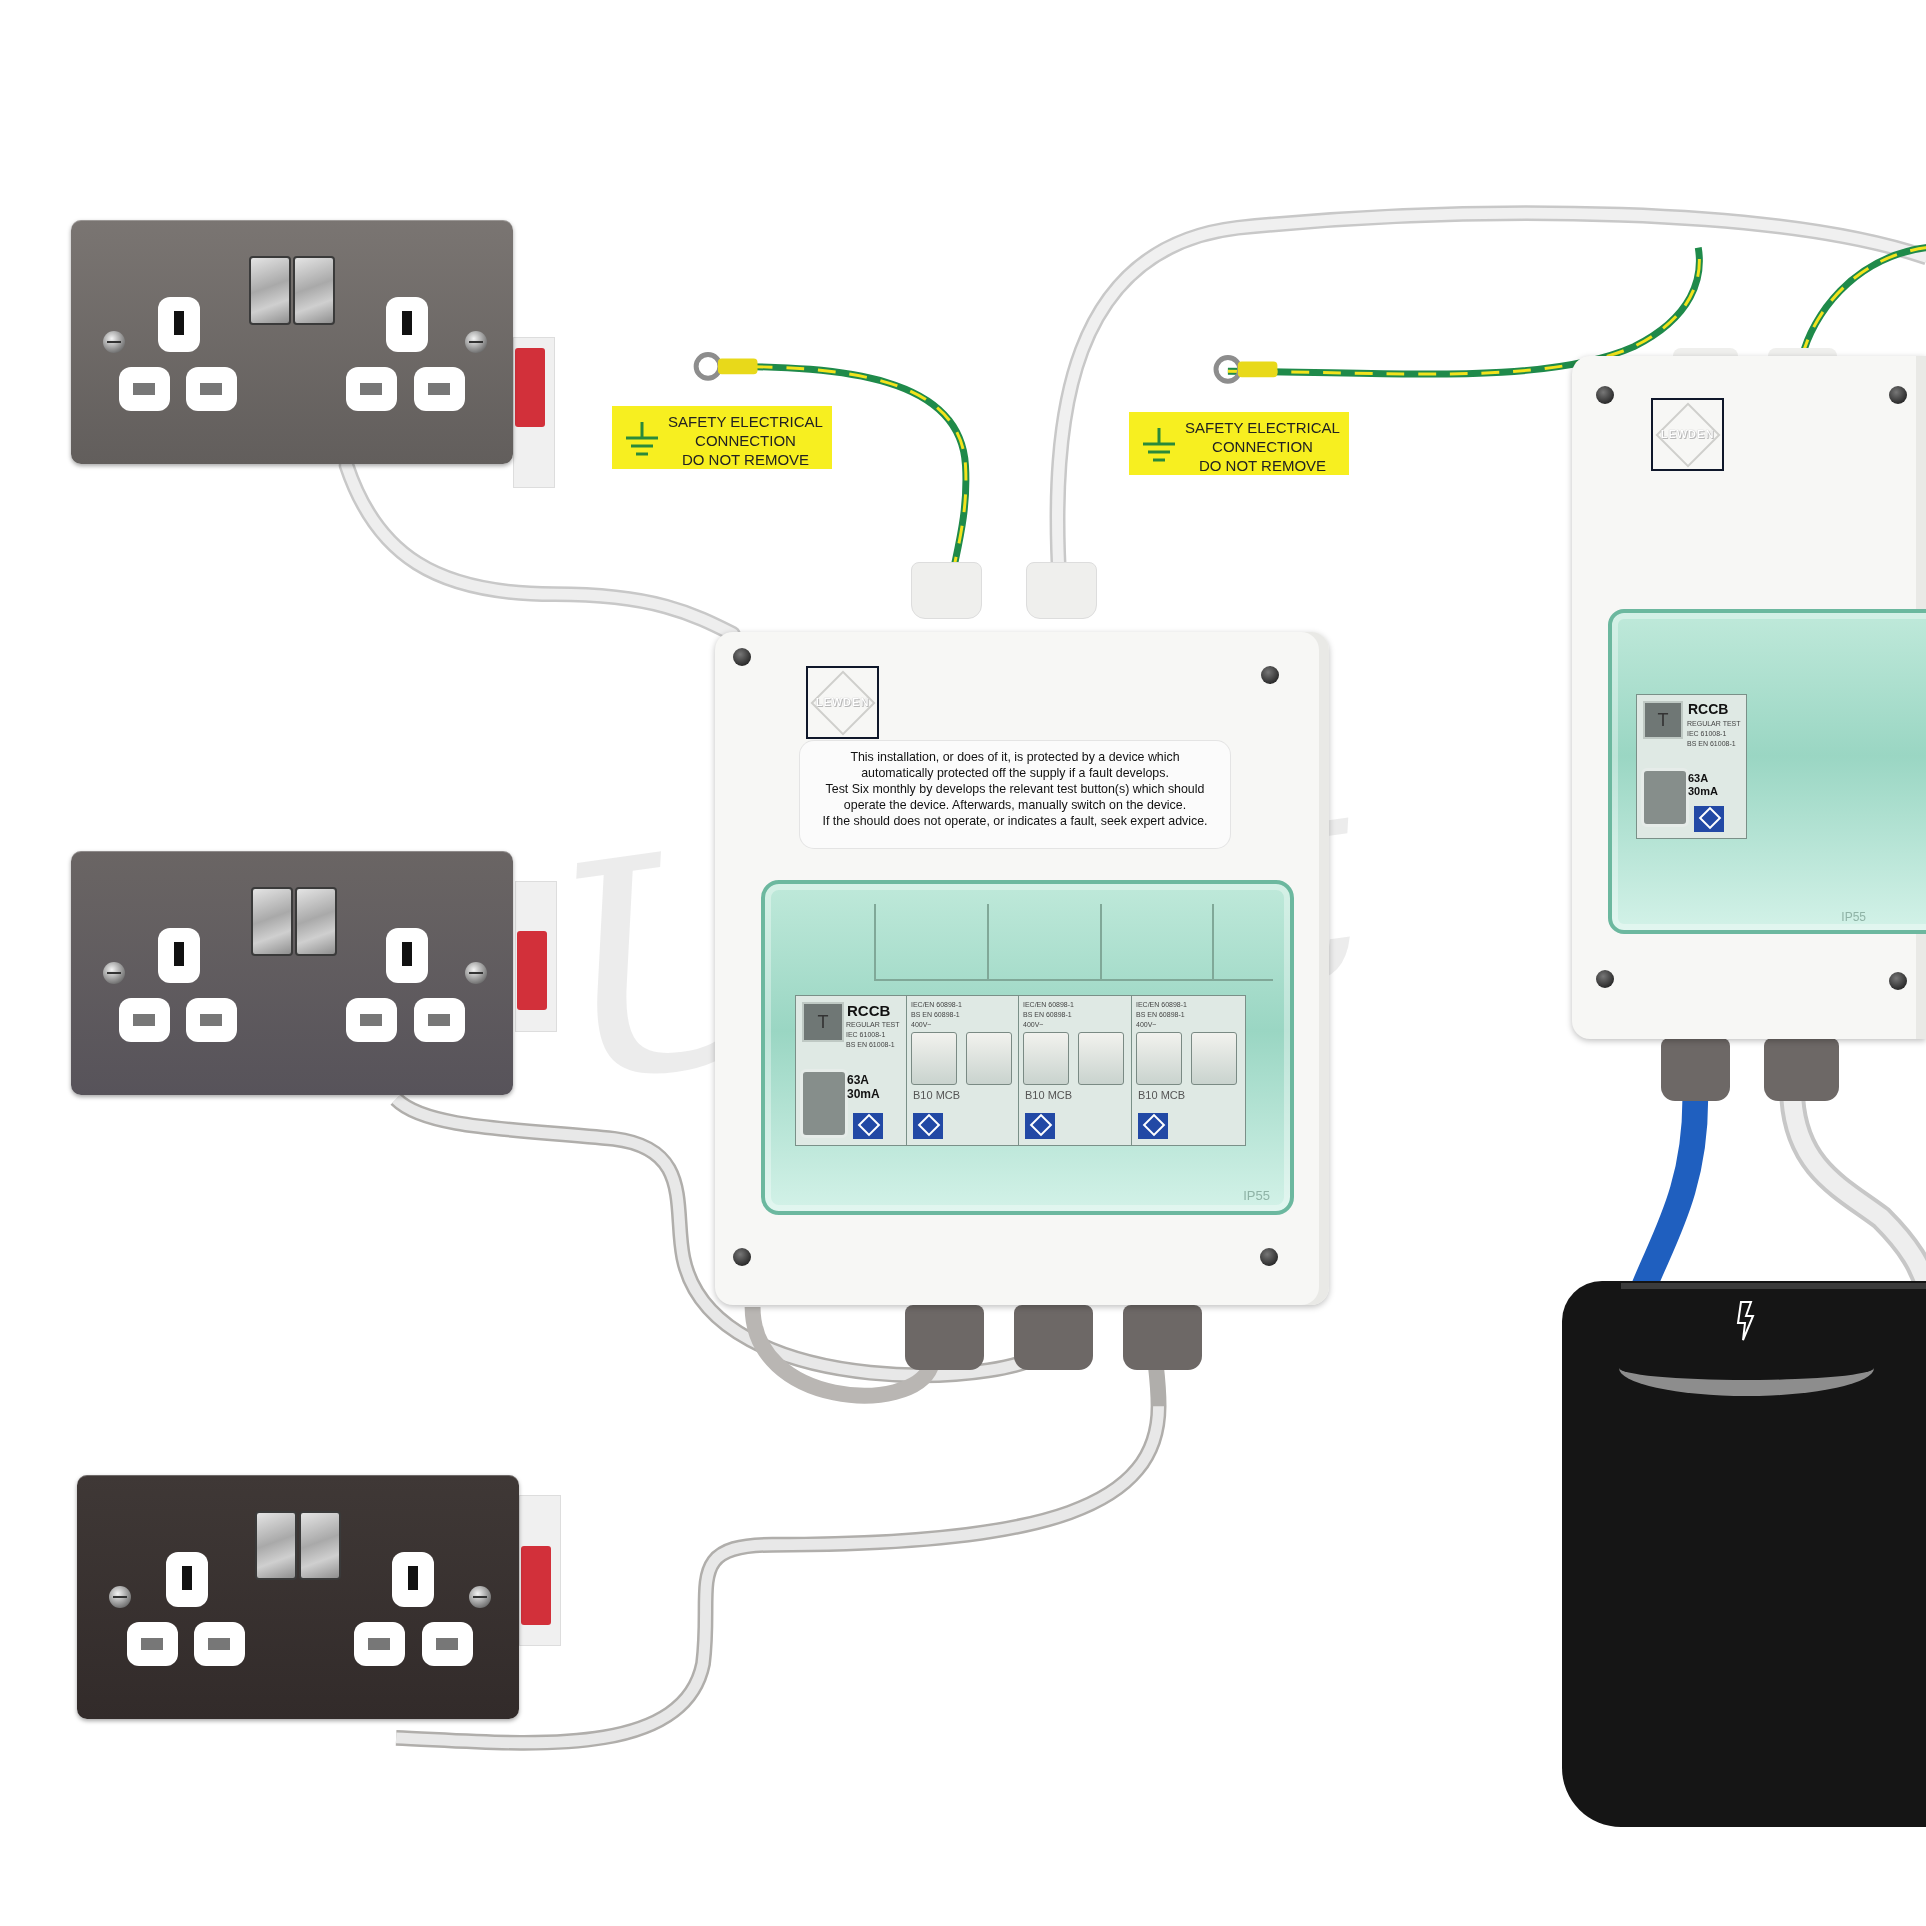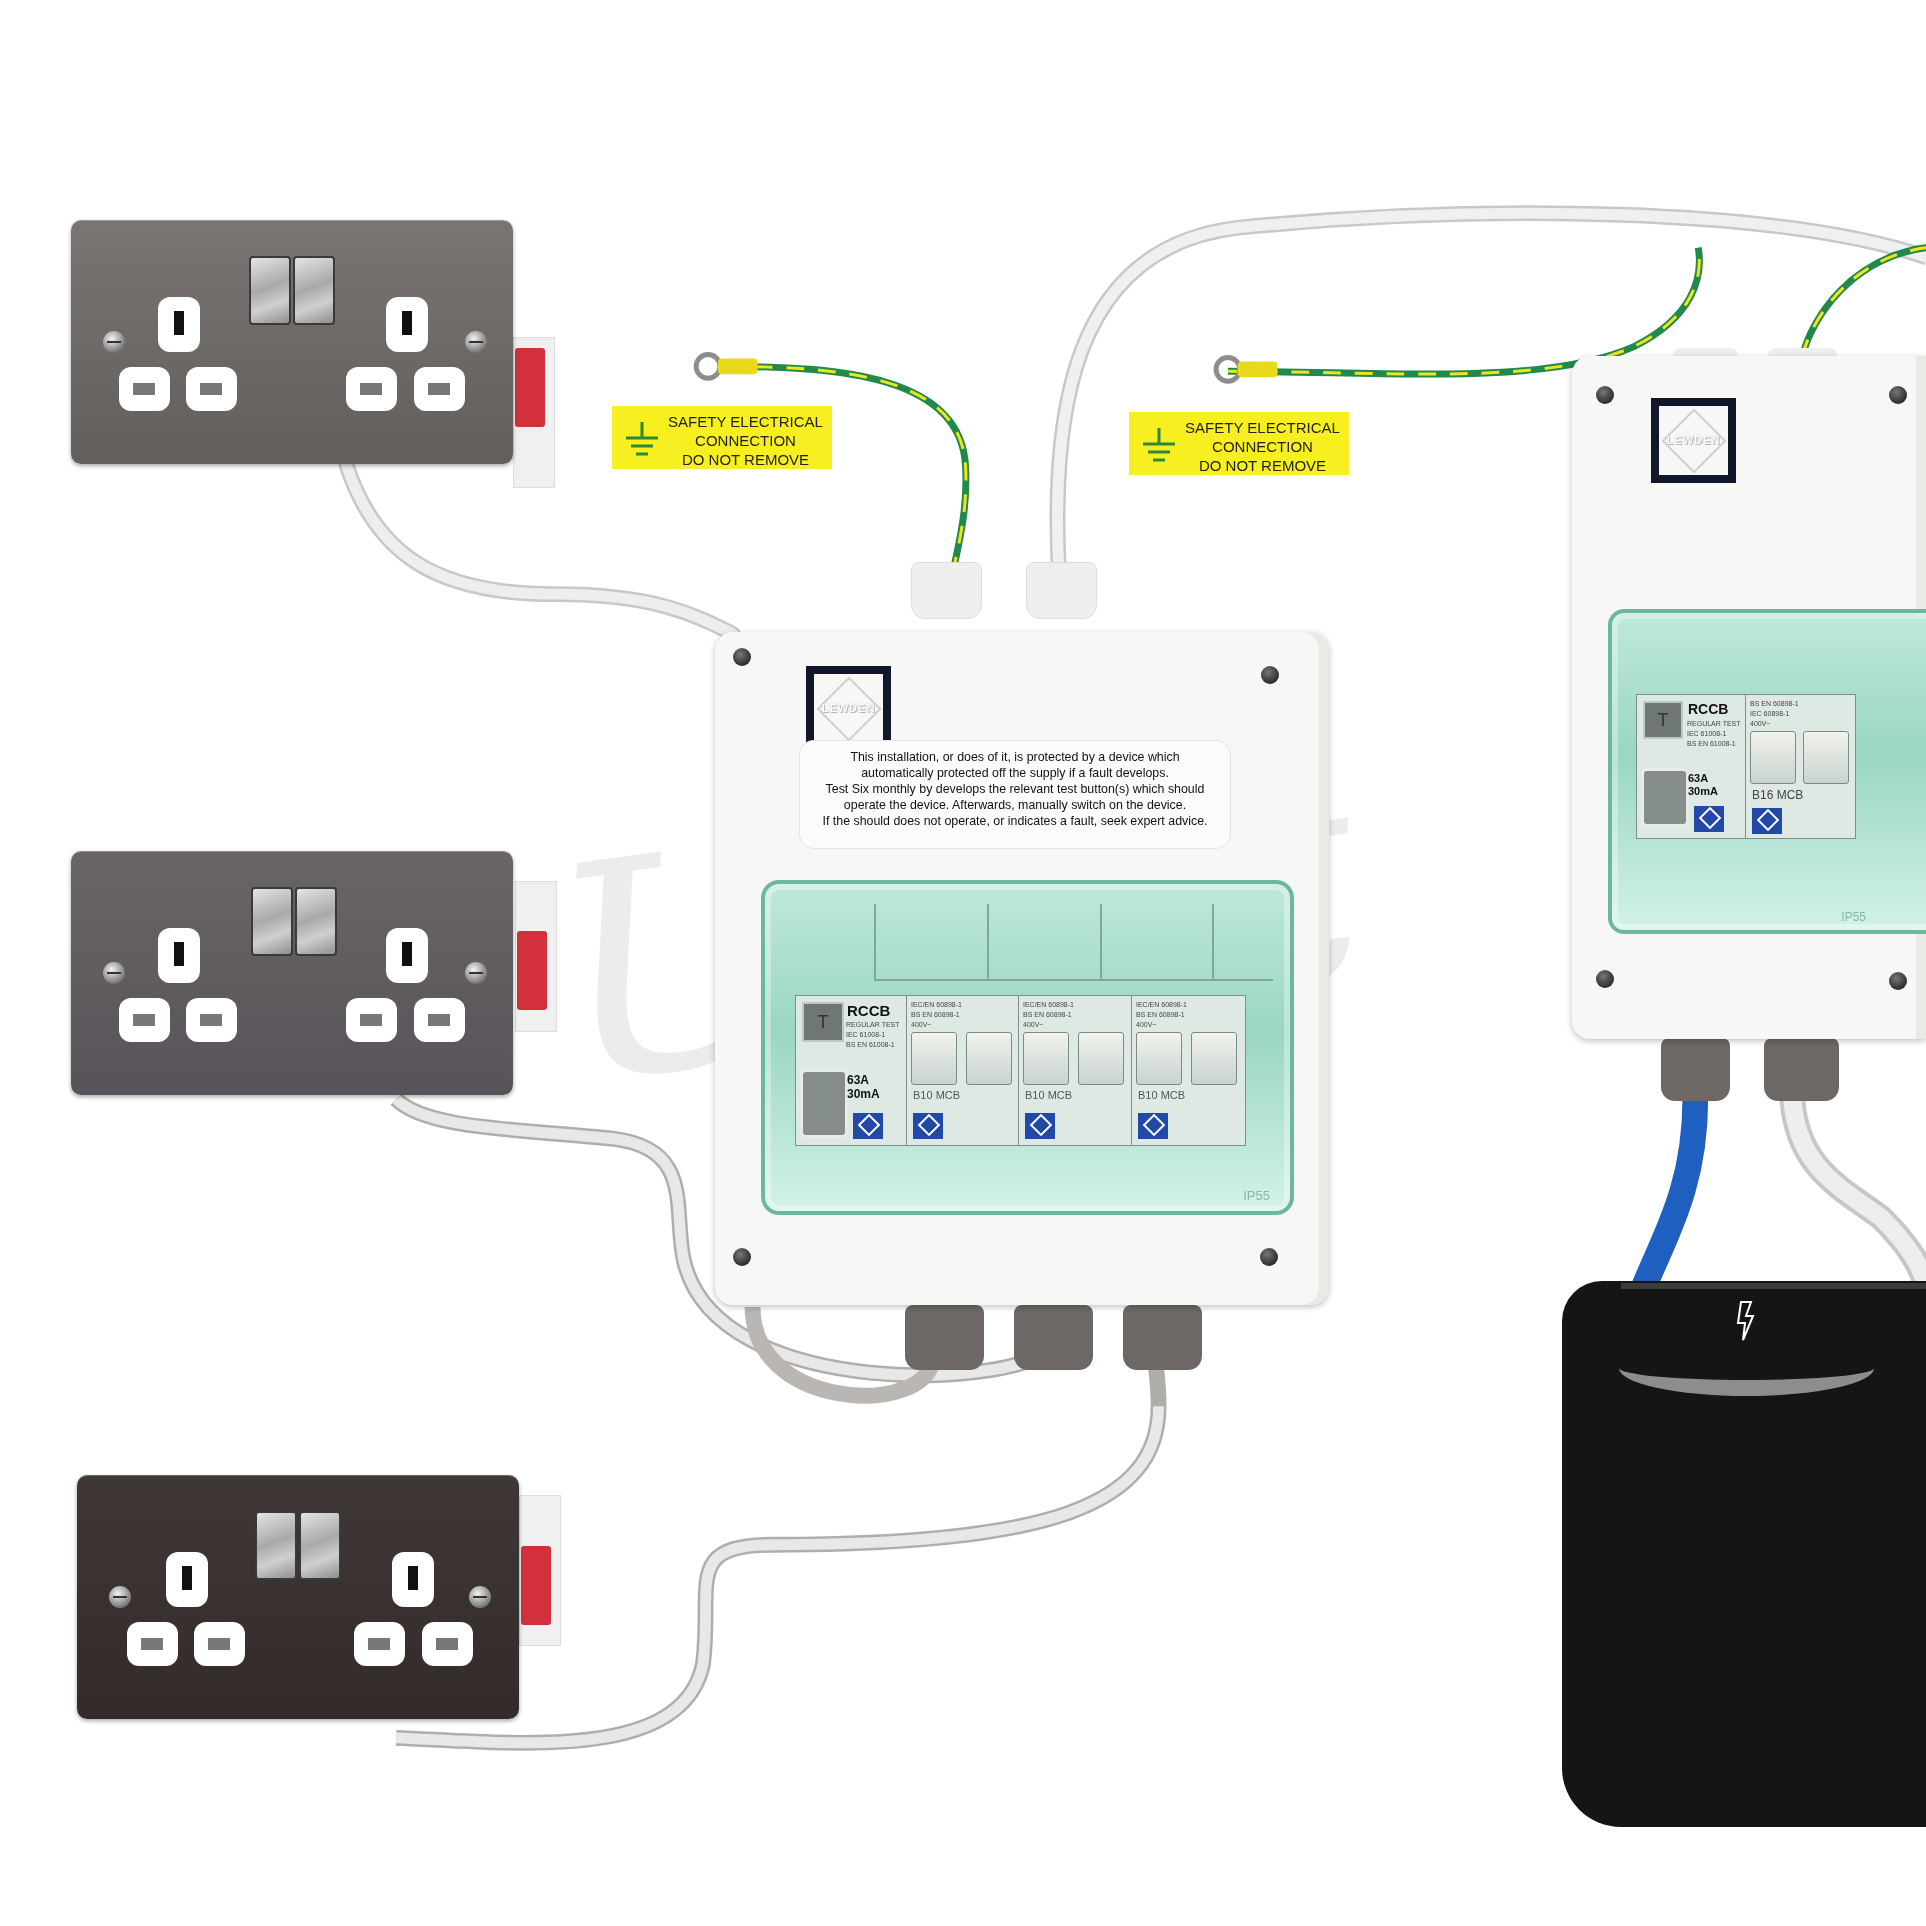--- a/index.html
+++ b/index.html
@@ -27,21 +27,21 @@
   
   .enc { position:absolute; background:#f7f7f5; border-radius:18px; box-shadow:0 2px 6px rgba(0,0,0,.25), inset -10px 0 0 #e9e9e6; }
   .glass { position:absolute; border-radius:18px; background:linear-gradient(180deg,#bfe9da 0%,#9ad6c3 45%,#d3f2e8 100%); border:4px solid #6cb89f; box-shadow:inset 0 0 0 6px rgba(255,255,255,.35); }
   .rail-tab { position:absolute; top:20px; width:111px; height:75px; border-left:2px solid #80a898; border-bottom:2px solid #80a898; }
   .device { position:absolute; background:#dfe9e4; border:1px solid #7a9088; }
   .mcb-toggle { position:absolute; width:44px; height:51px; background:linear-gradient(180deg,#f2f2ee,#c9d3ce); border:1px solid #7a8a84; border-radius:3px; }
   .bluelogo { position:absolute; width:30px; height:26px; background:#2249a5; }
   .bluelogo::after { content:""; position:absolute; left:8px; top:4px; width:12px; height:12px; border:2px solid #fff; transform:rotate(45deg); }
   .screwhole { position:absolute; width:18px; height:18px; border-radius:50%; background:radial-gradient(circle at 40% 35%,#777,#2d2d2d 70%); }
   .gland { position:absolute; border-radius:8px 8px 14px 14px; }
-  .lewden { position:absolute; width:69px; height:69px; border:8px solid #0f172a; }
+  .lewden { position:absolute; width:69px; height:69px; border:2px solid #0f172a; }
   .lewden::before { content:""; position:absolute; left:12px; top:12px; width:42px; height:42px; border:2px solid #cfcfcc; transform:rotate(45deg); }
   .lewden span { position:absolute; left:0; right:0; top:28px; font-size:11px; font-weight:bold; color:#fff; text-shadow:0 0 1px #999, 1px 1px 0 #bbb; text-align:center; letter-spacing:1px; }
   .notice { position:absolute; background:#fbfbfb; border-radius:14px; box-shadow:0 0 0 1px #e4e4e4; font-size:12.4px; line-height:16px; color:#111; text-align:center; }
   .mcb-txt { position:absolute; font-size:9px; line-height:10px; color:#444; }
   .big { font-weight:bold; color:#111; }
 
   .watermark { position:absolute; left:554px; top:752px; font-family:"DejaVu Serif", serif; font-style:italic; font-size:297px; color:rgba(150,150,150,.18); letter-spacing:-10px; transform:rotate(-8deg); }
 
   .charger { position:absolute; left:1562px; top:1281px; width:364px; height:546px; background:#151515; border-radius:40px 0 0 59px; }
   .charger .lid { position:absolute; left:59px; top:2px; width:305px; height:69px; border-top:6px solid #3b3b3b; }
@@ -263,31 +263,20 @@
         <div>REGULAR TEST</div>
         <div>IEC 61008-1</div>
         <div>BS EN 61008-1</div>
       </div>
       <div class="abs big" style="left:51px; top:77px; font-size:11px; line-height:13px;">
         <div>63A</div>
         <div>30mA</div>
       </div>
       <div class="bluelogo" style="left:57px; top:111px;"></div>
     </div>
-    <div class="device" style="left:133px; top:81px; width:109px; height:143px;">
-      <div class="mcb-txt" style="left:4px; top:4px; font-size:7px;">
-          <div>BS EN 60898-1</div>
-          <div>IEC 60898-1</div>
-          <div>400V~</div>
-        </div>
-      <div class="mcb-toggle" style="left:4px; top:36px;"></div>
-      <div class="mcb-toggle" style="left:57px; top:36px;"></div>
-      <div class="abs" style="left:6px; top:93px; font-size:12px; color:#444;"><span>B16</span> <span>MCB</span></div>
-      <div class="bluelogo" style="left:6px; top:113px;"></div>
-    </div>
     <div class="abs" style="right:73px; bottom:6px; font-size:12px; color:#8fb3a6;">IP55</div>
   </div>
 </div>
 
 <div class="charger">
   <div class="lid"></div>
   <div class="handle"></div>
   <svg class="bolt" viewBox="0 0 22 40">
     <path d="M6 1 L16 1 L11 15 L18 15 L8 39 L10 22 L3 22 Z" fill="none" stroke="#ffffff" stroke-width="2"></path>
   </svg>

